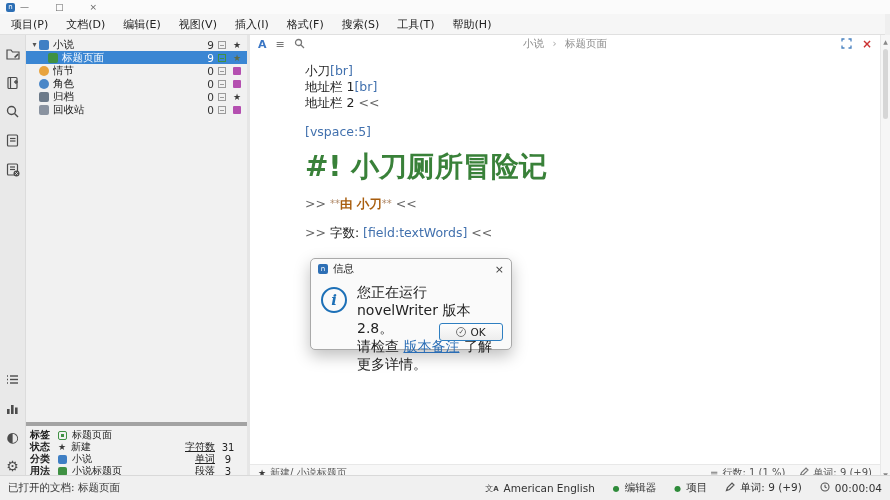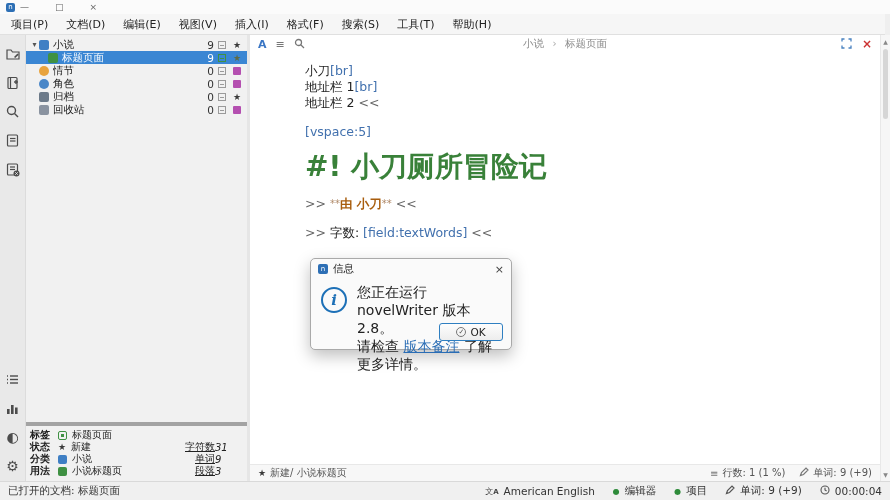--- a/index.html
+++ b/index.html
@@ -74,21 +74,21 @@
   .d-icon { width:9px; height:9px; margin-right:5px; flex:none; }
   .di-tag { border:1px solid #3f9143; border-radius:2px; position:relative; }
   .di-tag::after { content:""; position:absolute; inset:2px; background:#3f9143; }
   .di-star { border:none; color:#3a3a3a; font-size:9px; line-height:9px; width:auto; }
   .di-novel { background:#3f7fc4; border-radius:2px; }
   .di-usage { background:#3f9143; border-radius:2px; }
   .d-value { color:#222; white-space:nowrap; }
   .d-stats { position:absolute; right:6px; top:15px; }
   .ds-row { display:flex; height:12px; align-items:center; }
   .ds-label { width:58px; text-align:right; color:#222;text-decoration:underline; }
-  .ds-value { width:26px; text-align:left; color:#222;font-style:italic; }
+  .ds-value { width:26px; text-align:center; color:#222; }
 
   .splitter { position:absolute; left:247px; top:0; bottom:0; width:3px; background:#e6e6e6; }
 
   
   .editor { position:absolute; left:250px; top:0; bottom:0; right:10px; background:#fff;
             display:flex; flex-direction:column; }
   .ed-header { height:18px; display:flex; align-items:center; padding:0 8px; font-size:10.5px; position:relative; }
   .ed-h-left { display:flex; align-items:center; gap:9px; }
   .fmt-a { color:#3a76c4; font-weight:bold; font-size:11px; }
   .list-g { color:#777; font-size:11px; }
@@ -132,21 +132,21 @@
   .dlg-text { font-size:14px; line-height:18px; color:#222; }
   .dlg-link { color:#2a6db5; text-decoration:underline; }
   .dlg-buttons { position:absolute; right:8px; bottom:8px; }
   .ok-btn { width:64px; height:18px; background:linear-gradient(#fdfdfd,#ededed); border:1px solid #2f7fc1;
             border-radius:3px; font-size:10.5px; color:#222; display:flex; align-items:center; justify-content:center; gap:4px;
             font-family:"DejaVu Sans", sans-serif; }
   .ok-check { width:10px; height:10px; border:1px solid #777; border-radius:50%; color:#555; font-size:7px;
               line-height:8px; text-align:center; }
 
   
-  .statusbar { position:absolute; bottom:0; left:0; right:0; height:19px; background:#f0f0f0;
+  .statusbar { position:absolute; bottom:0; left:0; right:0; height:25px; background:#f0f0f0;
                border-top:1px solid #d9d9d9; display:flex; align-items:center; font-size:10.5px;
                color:#333; padding:8px 8px; }
   .sb-right { margin-left:auto; display:flex; align-items:center; gap:18px; }
   .sb-item { display:flex; align-items:center; gap:5px; }
   .green-dot { color:#2e8b3a; font-size:8px; }
   .lang-ic { font-size:8px; color:#444; letter-spacing:0; }
   .lang-ic b { font-size:7px; }
 </style>
 </head>
 <body>

